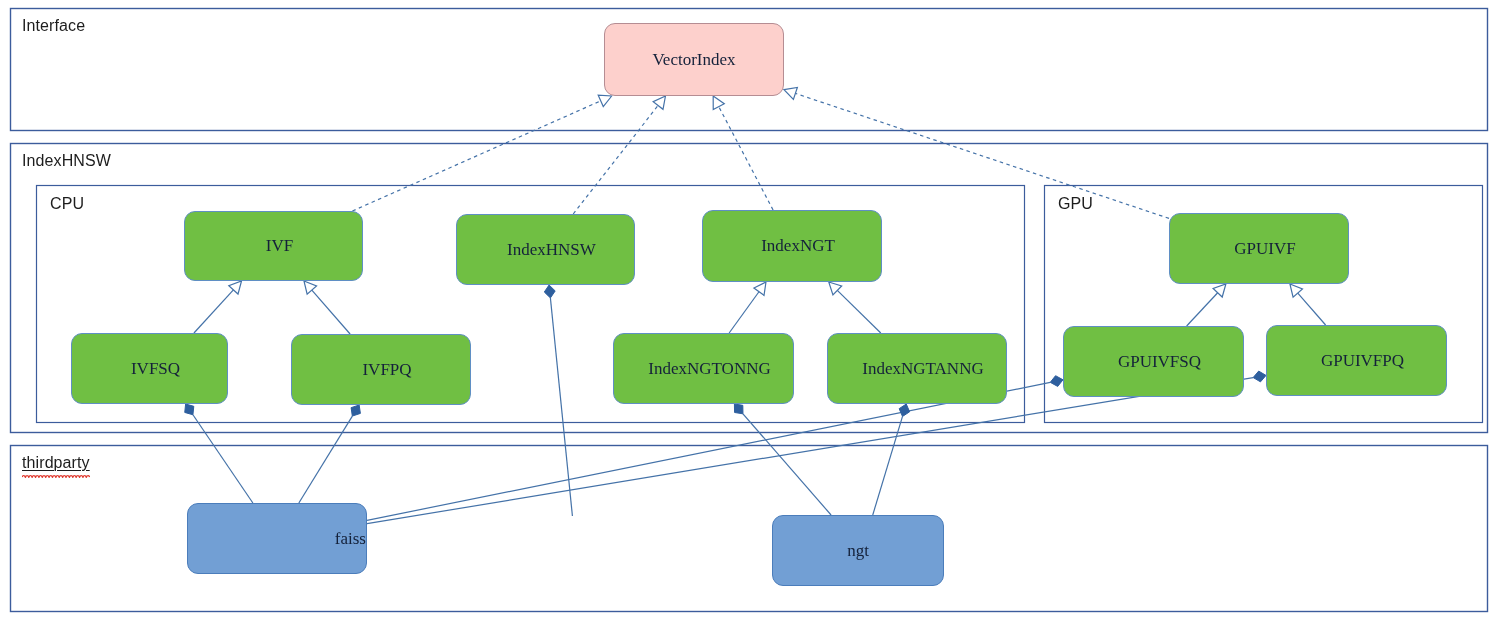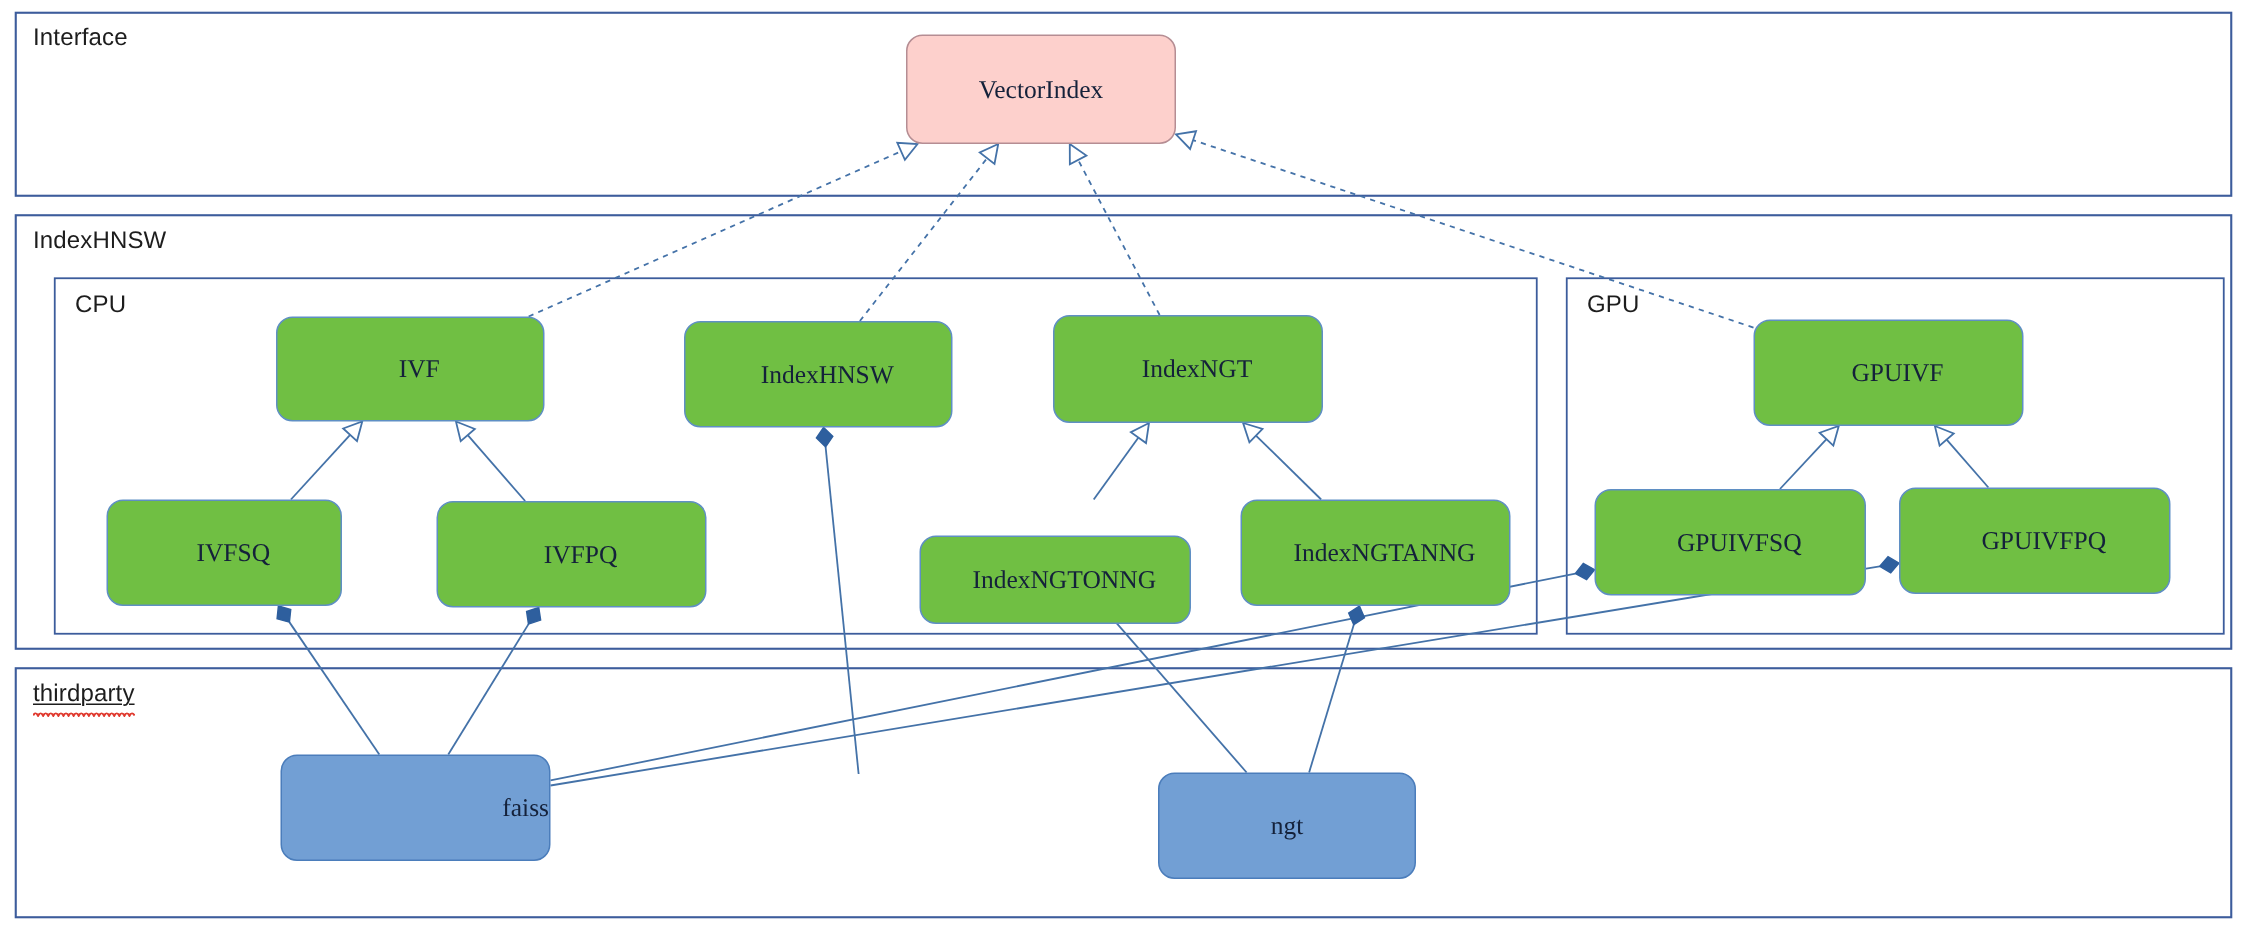--- a/index.html
+++ b/index.html
@@ -213,21 +213,21 @@
     </div>
     <div class="node impl" style="left: 291px; top: 334px; width: 180px; height: 71px;">
       <span>IVFPQ</span>
     </div>
     <div class="node impl" style="left: 456px; top: 214px; width: 179px; height: 71px;">
       <span>IndexHNSW</span>
     </div>
     <div class="node impl" style="left: 702px; top: 210px; width: 180px; height: 72px;">
       <span>IndexNGT</span>
     </div>
-    <div class="node impl" style="left: 613px; top: 333px; width: 181px; height: 59px; margin-top: 24px;">
+    <div class="node impl" style="left: 613px; top: 333px; width: 181px; height: 71px;">
       <span>IndexNGTONNG</span>
     </div>
     <div class="node impl" style="left: 827px; top: 333px; width: 180px; height: 71px;">
       <span>IndexNGTANNG</span>
     </div>
     <div class="node impl" style="left: 1169px; top: 213px; width: 180px; height: 71px;">
       <span>GPUIVF</span>
     </div>
     <div class="node impl" style="left: 1063px; top: 326px; width: 181px; height: 71px;">
       <span>GPUIVFSQ</span>

